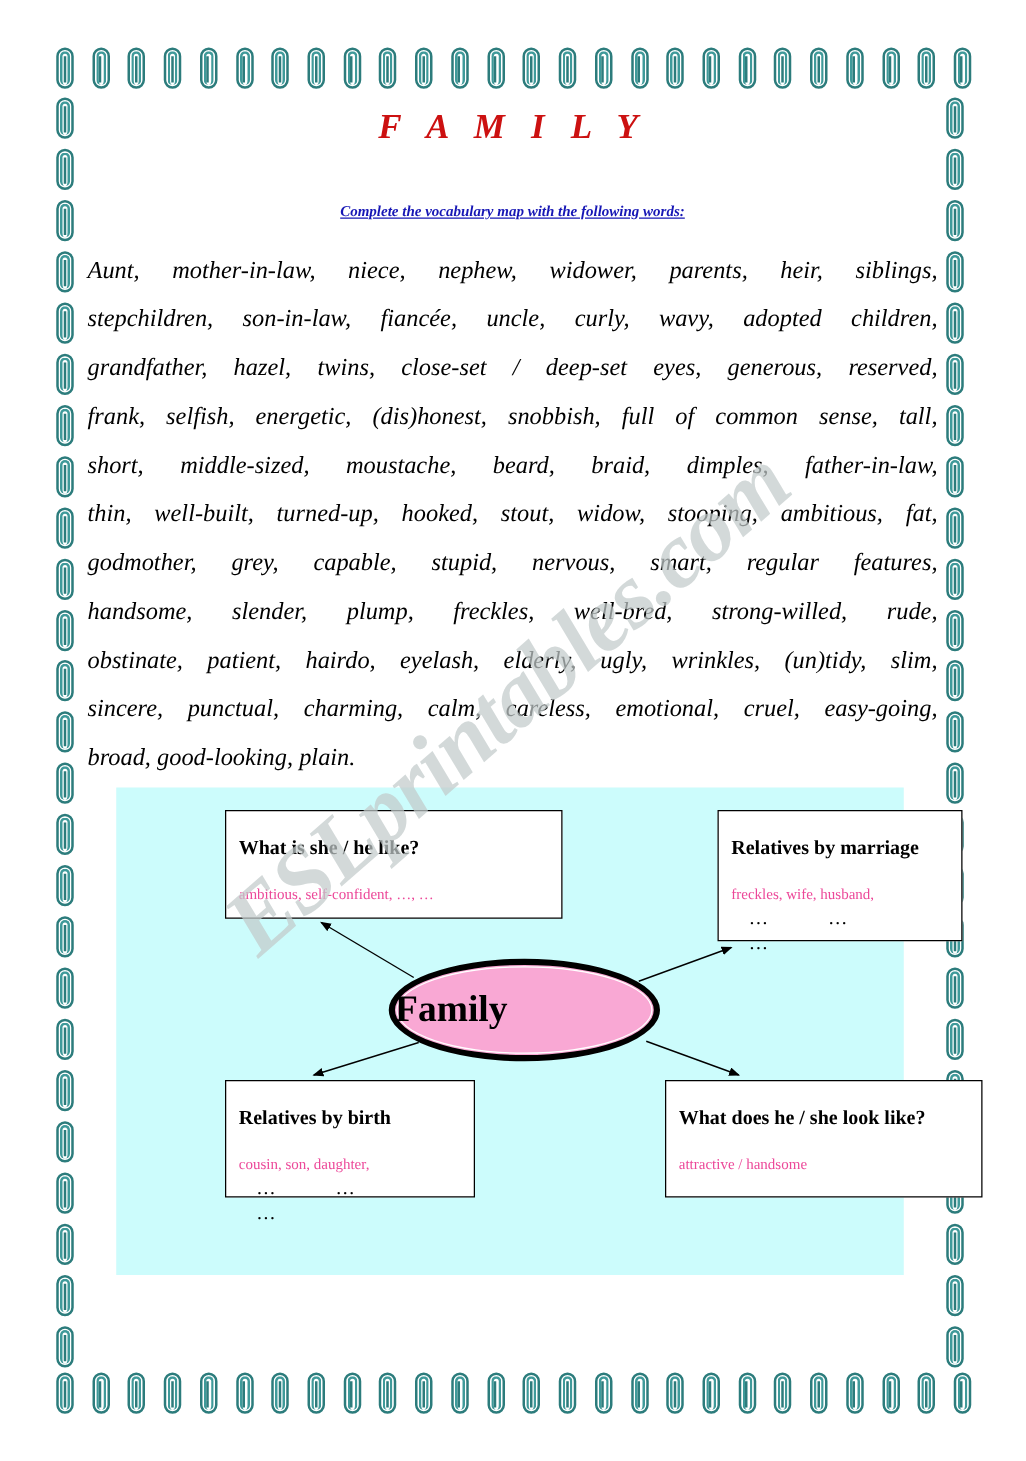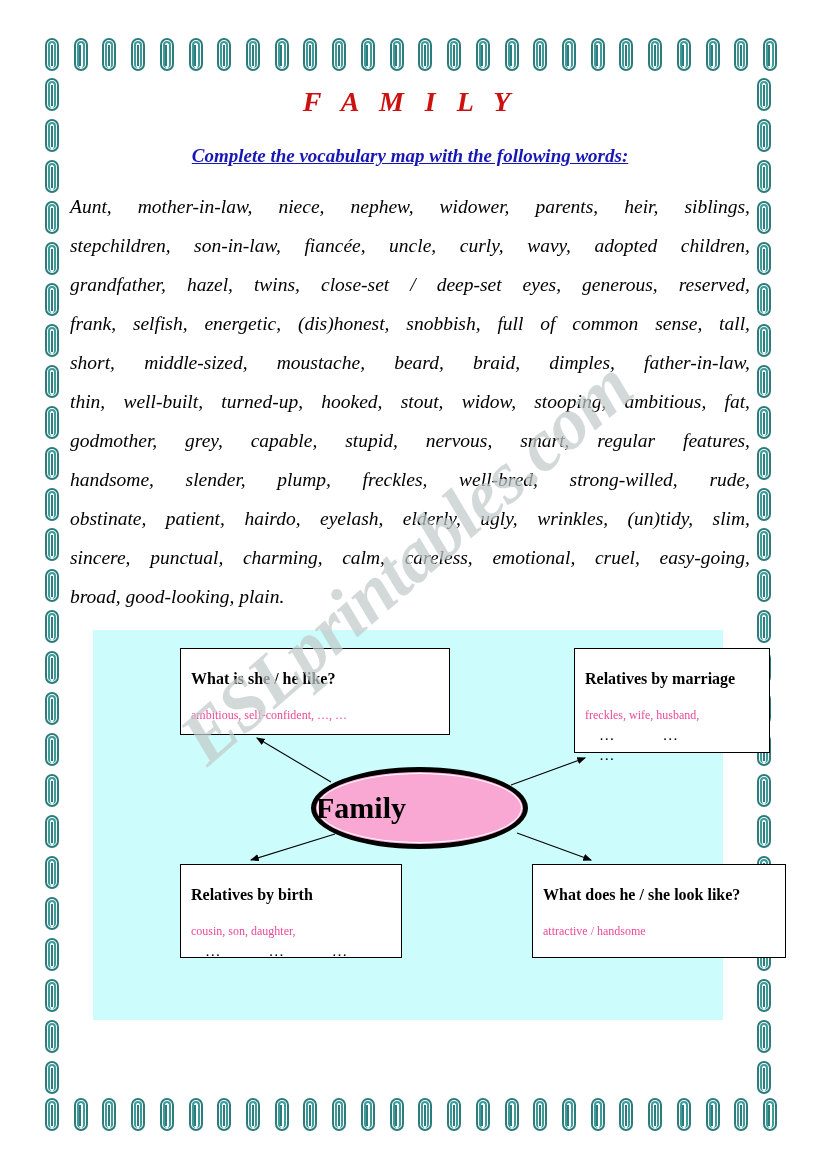--- a/index.html
+++ b/index.html
@@ -99,23 +99,23 @@
     font-size: 28px;
     letter-spacing: 7px;
     margin-top: 16px;
     margin-bottom: 0;
   }
 
   #subtitle {
     text-align: center;
     color: #1717b5;
     font-weight: bold;
-    font-size: 19px;
+    font-size: 12px;
     text-decoration: underline;
-    margin-top: 27px;
+    margin-top: 44px;
   }
 
   #wordlist {
     margin-top: 20px;
     font-size: 19.5px;
     color: #000000;
     line-height: 39px;
     text-align: justify;
     text-align-last: left;
   }
@@ -170,21 +170,21 @@
   .node .dots {
     font-size: 15.5px;
     line-height: 20px;
     color: #000000;
     padding-left: 14px;
     letter-spacing: 22px;
   }
 
   #node-character { left: 39px;  top: 18px;  width: 270px; height: 87px; }
   #node-marriage  { left: 433px; top: 18px;  width: 196px; height: 105px; }
-  #node-birth     { left: 39px;  top: 234px; width: 222px; height: 94px; }
+  #node-birth     { left: 39px;  top: 234px; width: 200px; height: 94px; }
   #node-looks     { left: 391px; top: 234px; width: 254px; height: 94px; }
 
   #ellipse {
     position: absolute;
     left: 218px;
     top: 137px;
     width: 217px;
     height: 82px;
     border-radius: 50%;
     background: #f9a8d4;

